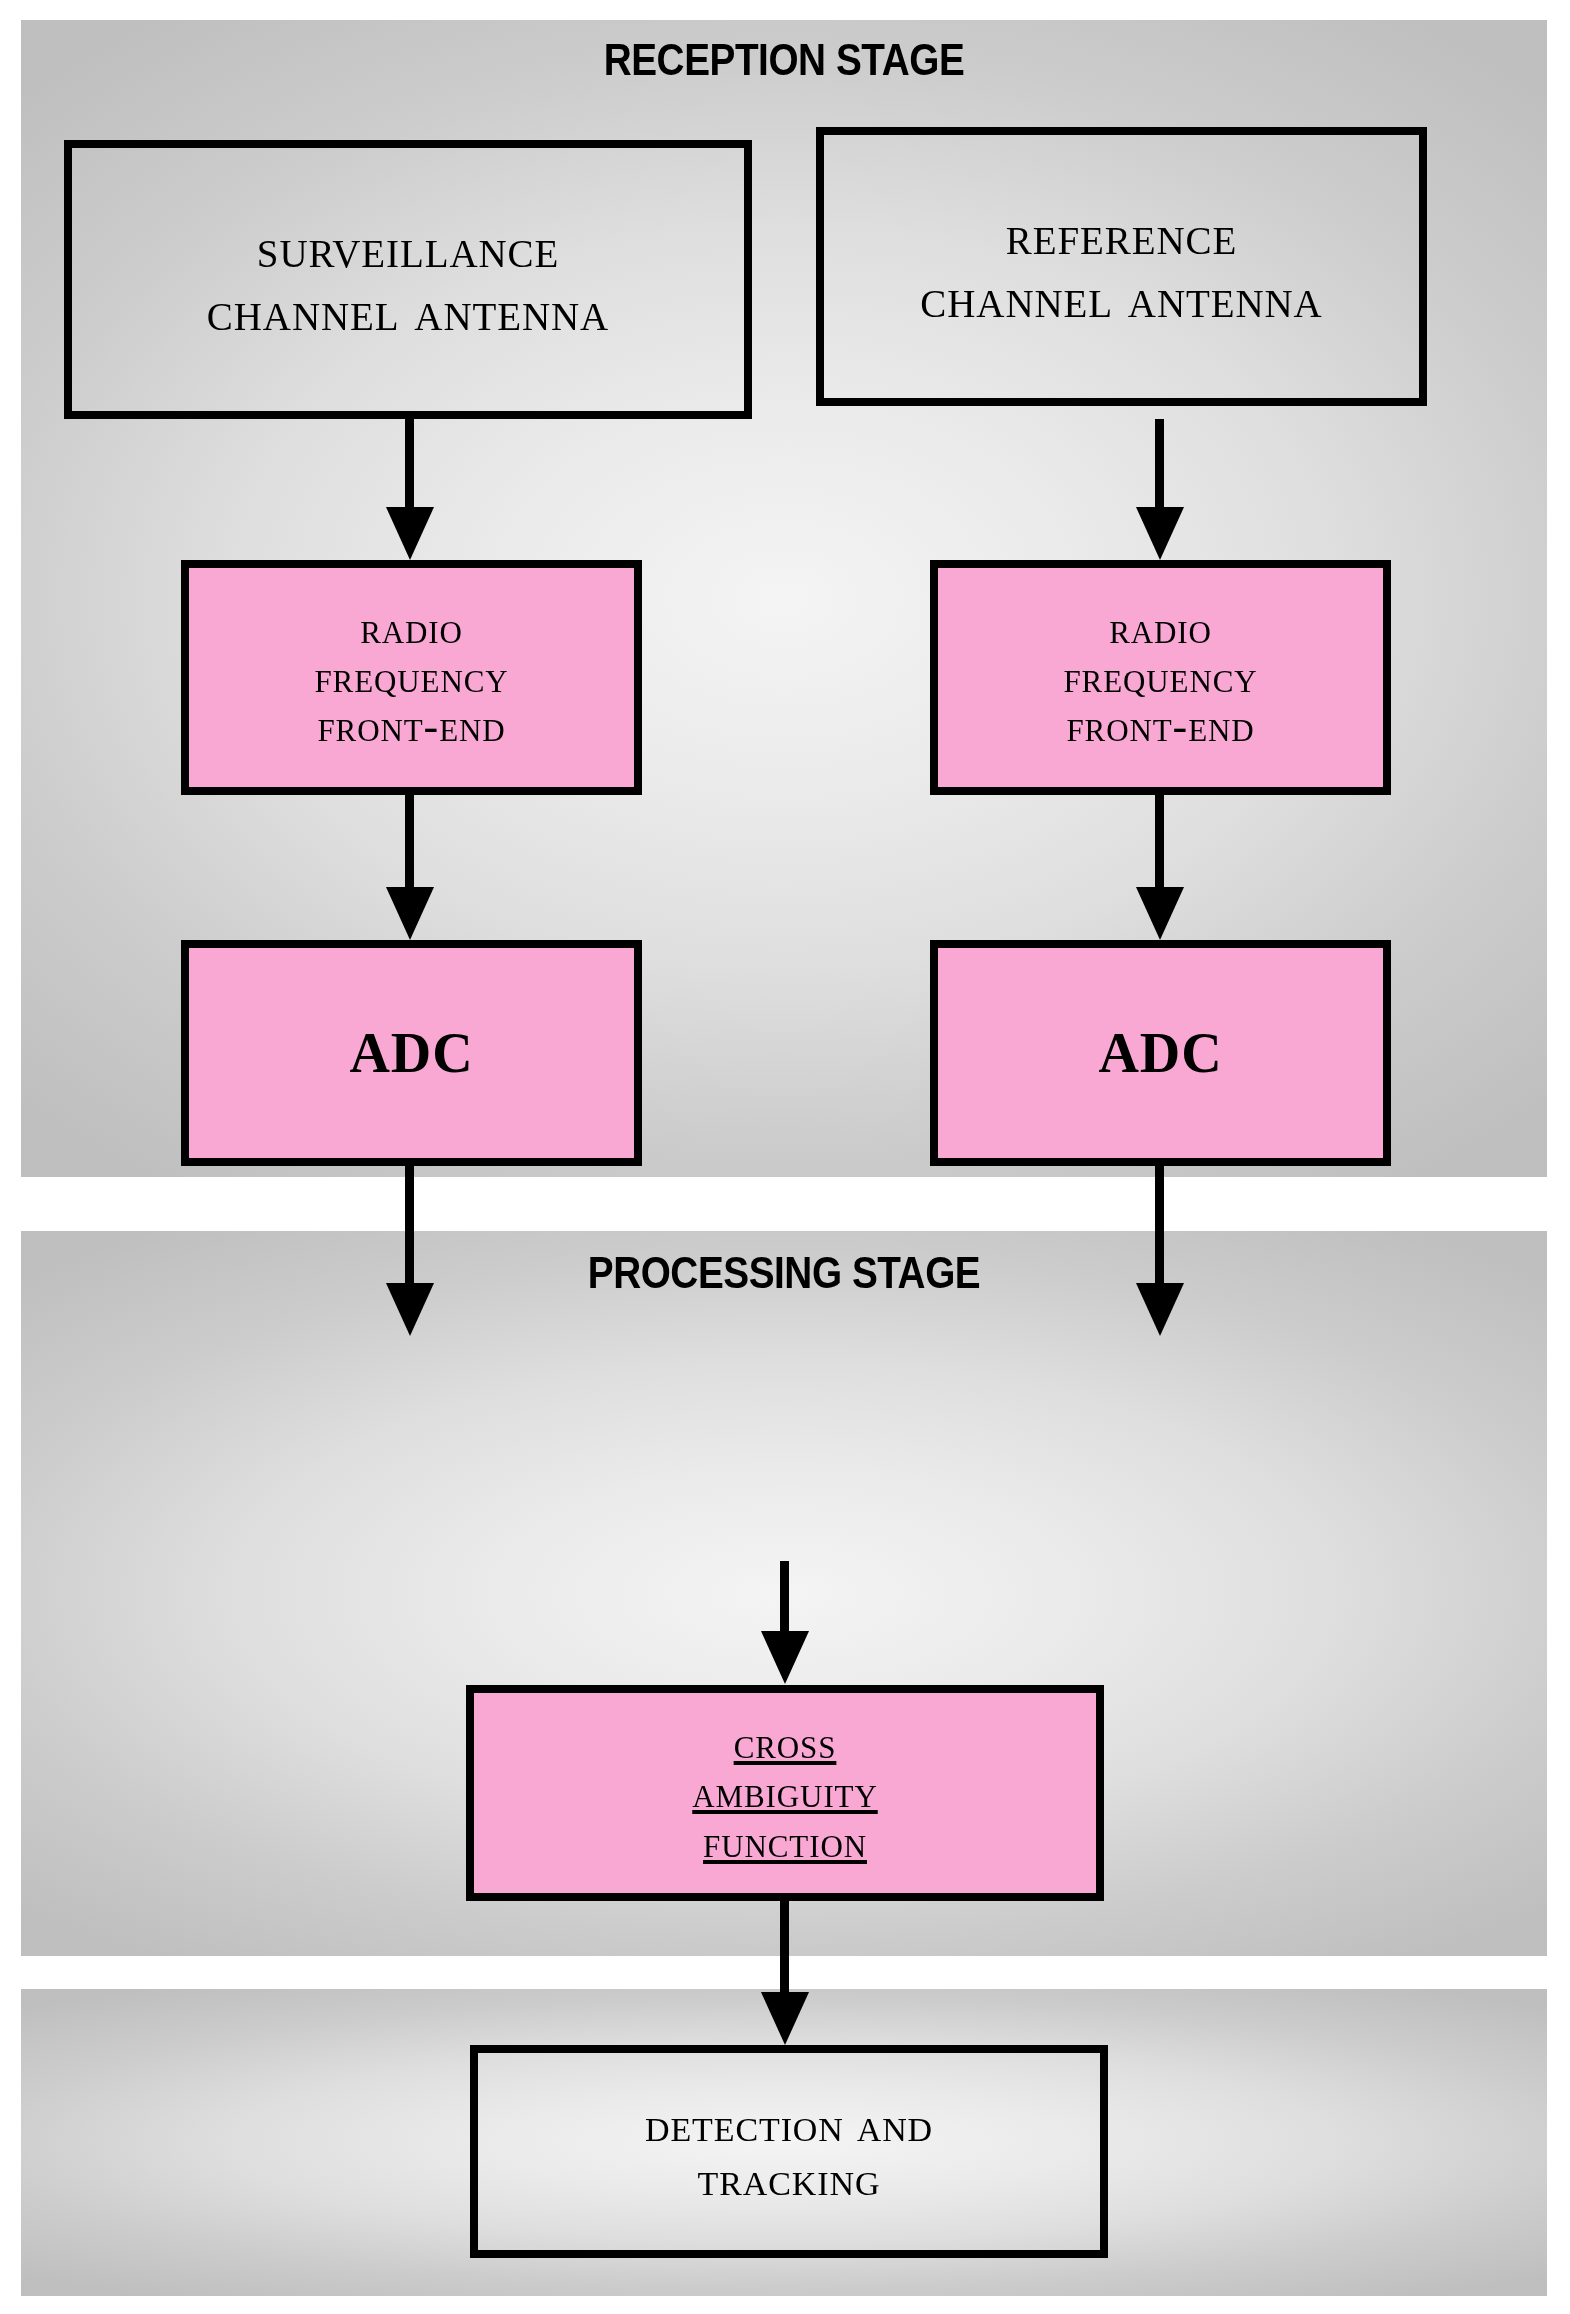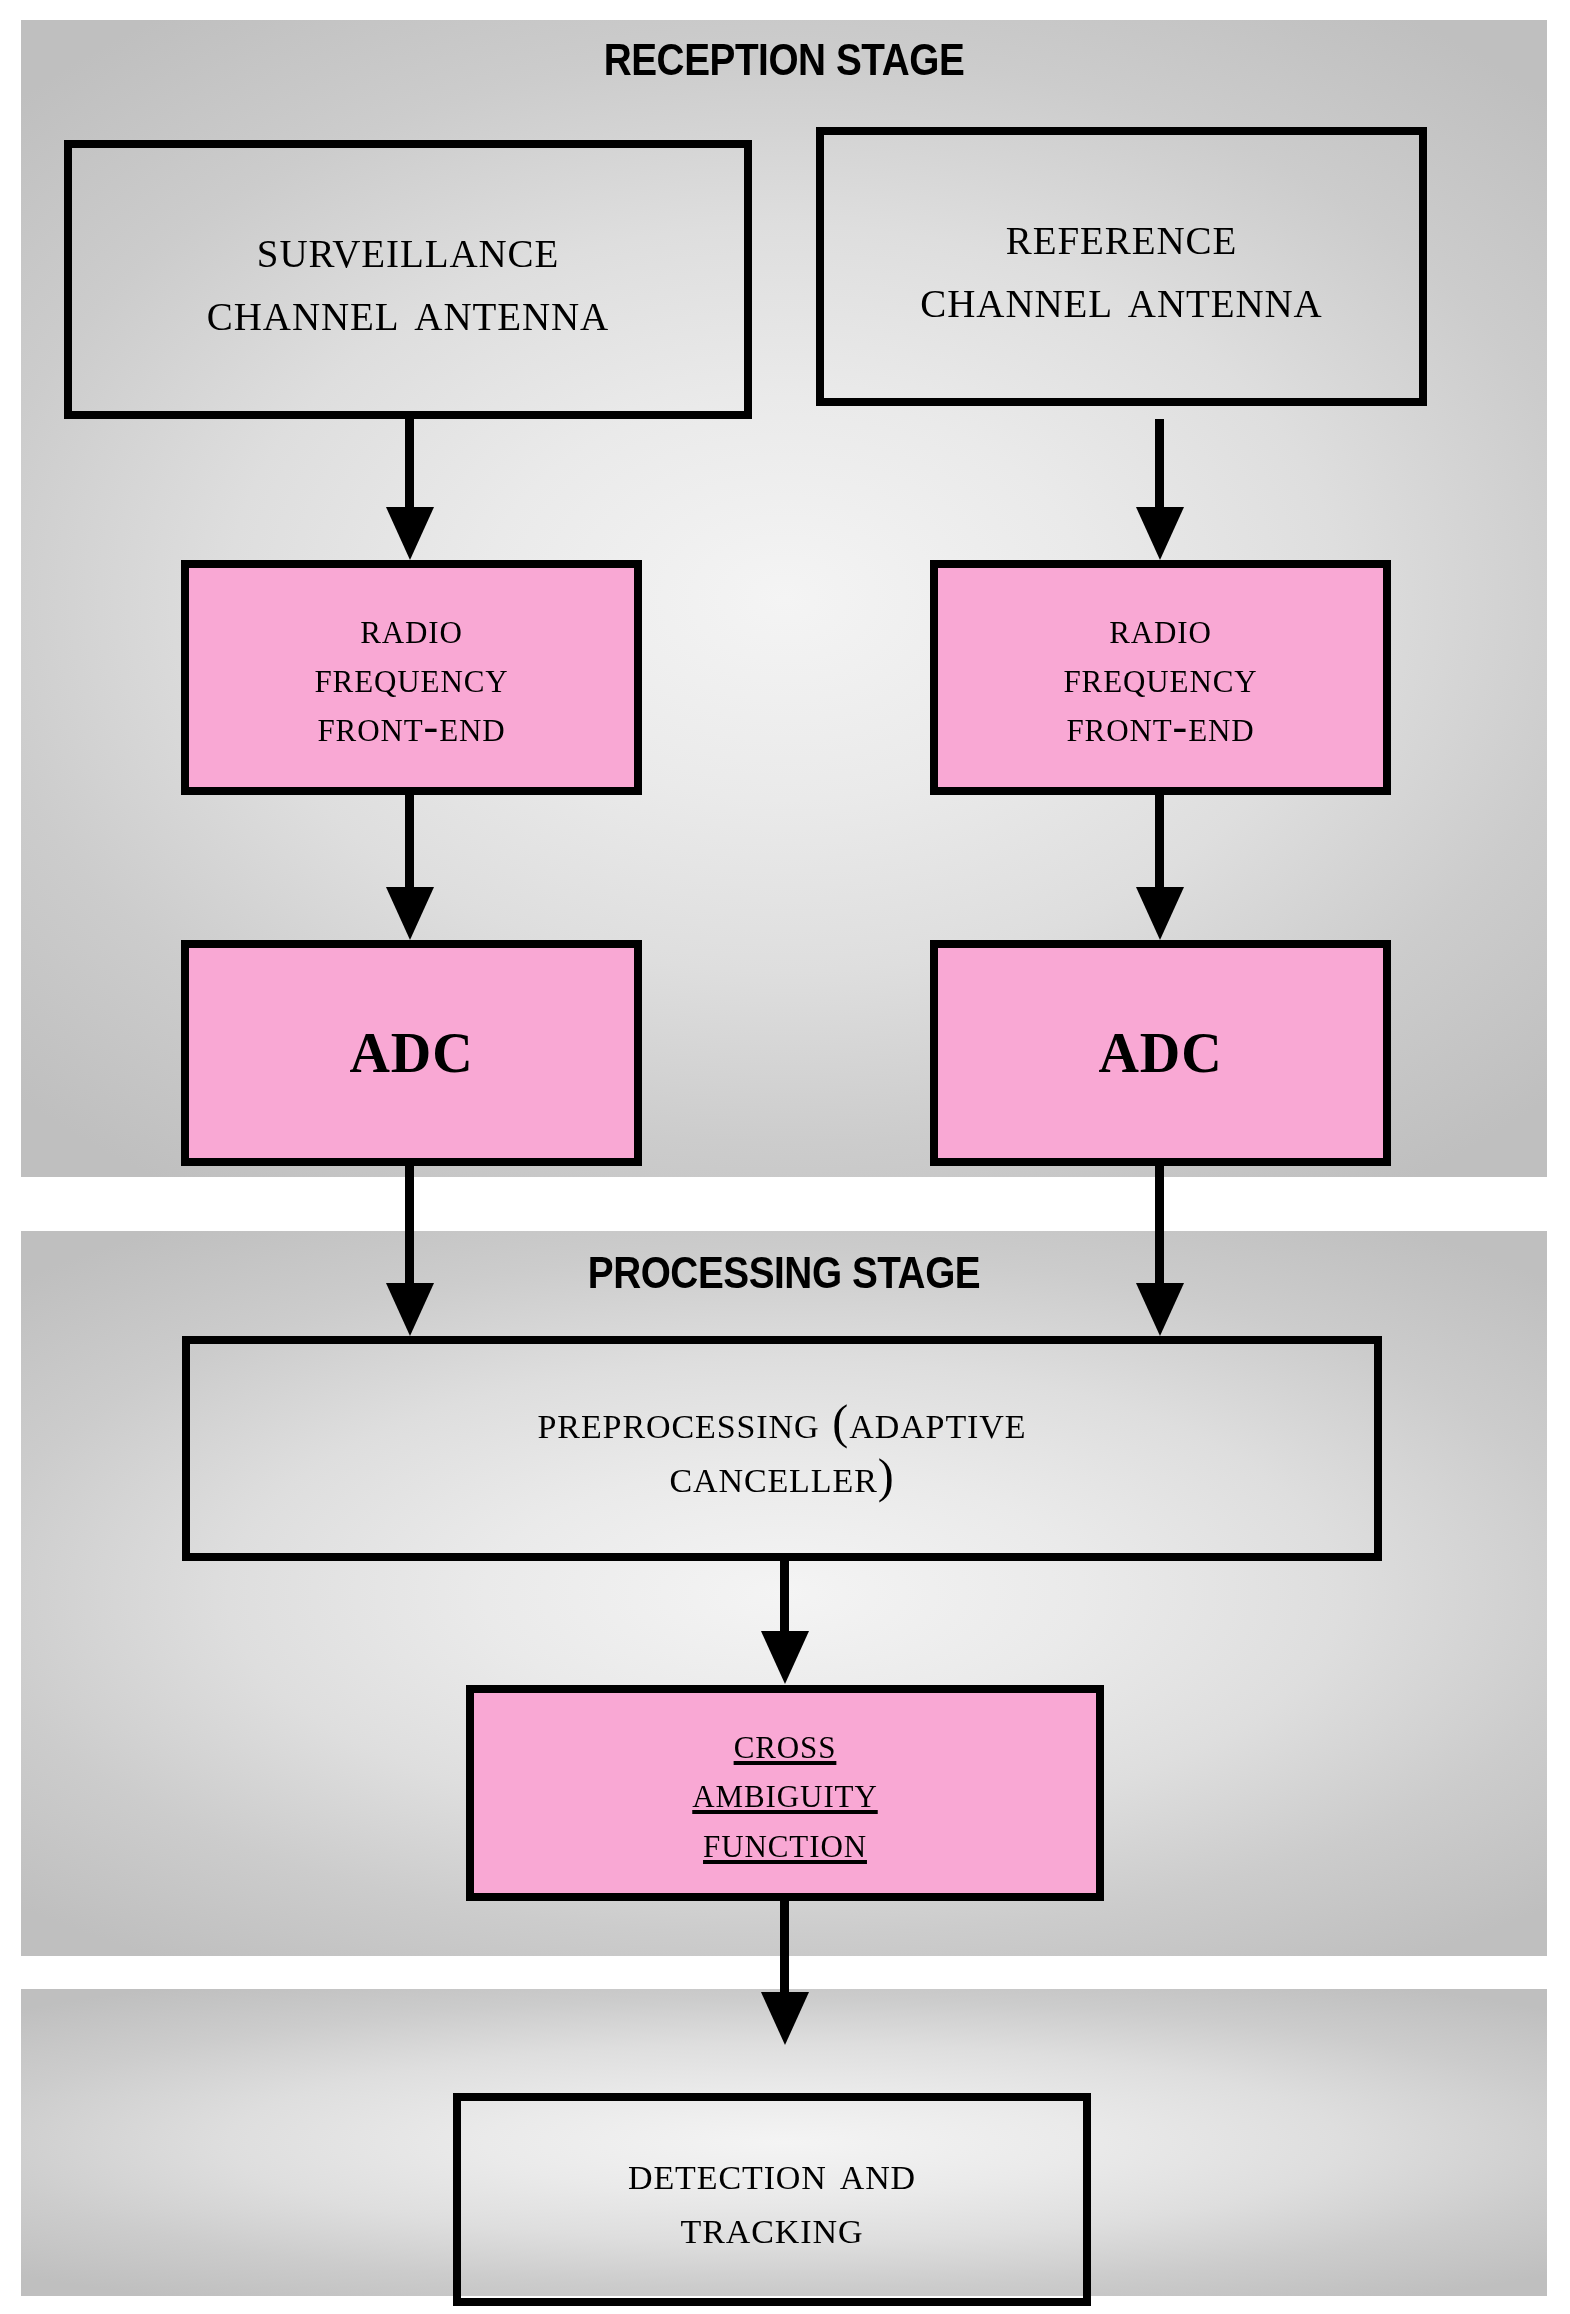--- a/index.html
+++ b/index.html
@@ -168,42 +168,38 @@
   <div class="arrow" style="left:386px; top:1166px; width:47px; height:170px;">
     <div class="shaft" style="height:117px;"></div>
     <div class="head"></div>
   </div>
 
   <div class="arrow" style="left:1136px; top:1166px; width:47px; height:170px;">
     <div class="shaft" style="height:117px;"></div>
     <div class="head"></div>
   </div>
 
-  <div class="box transparent" style="left:182px; top:1336px; width:1200px; height:225px;">
-    <div class="box-line sz-50">Preprocessing (Adaptive</div>
-    <div class="box-line sz-50">canceller)</div>
-  </div>
 
   <div class="arrow" style="left:761px; top:1561px; width:47px; height:123px;">
     <div class="shaft" style="height:70px;"></div>
     <div class="head"></div>
   </div>
 
   <div class="box white" style="left:466px; top:1685px; width:638px; height:216px;text-decoration:underline;">
     <div class="box-line sz-46">Cross</div>
     <div class="box-line sz-46">Ambiguity</div>
     <div class="box-line sz-46">Function</div>
   </div>
 
   <div class="panel" style="left:21px; top:1989px; width:1526px; height:307px;"></div>
 
   <div class="arrow" style="left:761px; top:1900px; width:47px; height:145px;">
     <div class="shaft" style="height:92px;"></div>
     <div class="head"></div>
   </div>
 
-  <div class="box transparent" style="left:453px; top:2045px; width:638px; height:213px;margin-top:48px;">
+  <div class="box transparent" style="left:470px; top:2045px; width:638px; height:213px;">
     <div class="box-line sz-50">Detection and</div>
     <div class="box-line sz-50">Tracking</div>
   </div>
 
 </div>
 
 
 </body></html>

